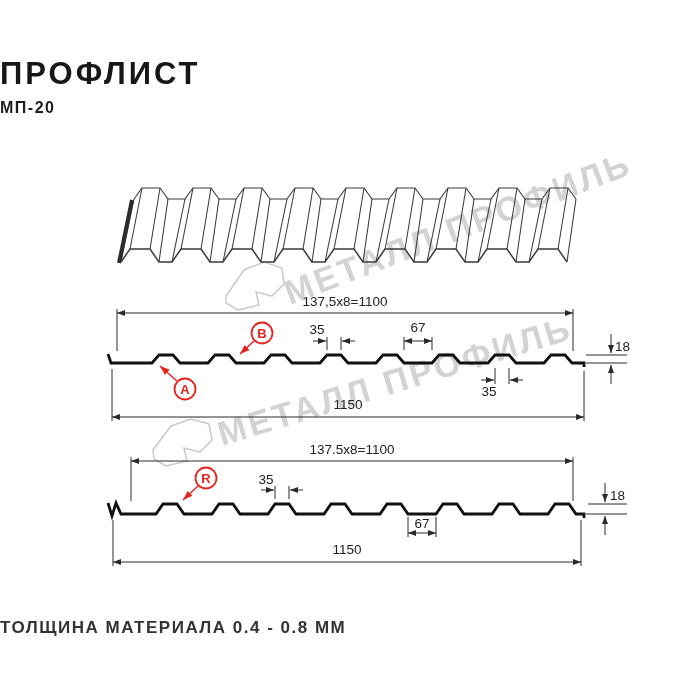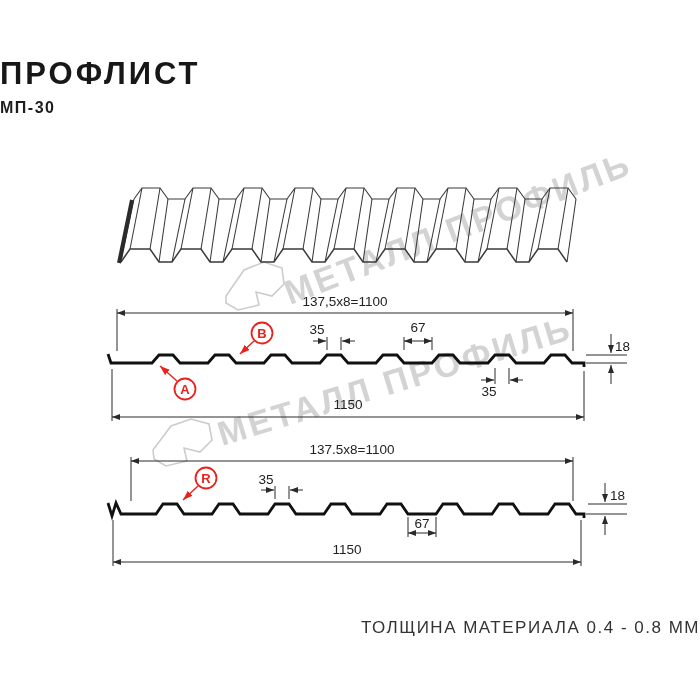--- a/index.html
+++ b/index.html
@@ -8,35 +8,35 @@
     font-family:"Liberation Sans", sans-serif;overflow:hidden;
   }
   .hdr{position:absolute;top:56px;left:0;width:700px;}
   .hdr .title{
     font-size:31px;font-weight:800;letter-spacing:3px;color:#171717;
   }
   .hdr .subtitle{
     margin-top:7px;font-size:16px;font-weight:600;letter-spacing:1.5px;color:#1d1d1d;
   }
   .ftr{
-    position:absolute;top:618px;left:0;width:700px;text-align:right;
-    font-size:17px;font-weight:400;letter-spacing:1.5px;color:#333333;
+    position:absolute;top:618px;left:0;width:700px;text-align:left;
+    font-size:17px;font-weight:700;letter-spacing:1.5px;color:#333333;
   }
   svg{position:absolute;top:0;left:0;}
   .dimtxt{font-size:13.5px;fill:#222;font-family:"Liberation Sans",sans-serif;}
   .redtxt{font-size:13px;font-weight:700;fill:#e8231d;font-family:"Liberation Sans",sans-serif;}
   .wmtxt{font-size:34px;font-weight:700;letter-spacing:3px;fill:#cccccc;opacity:.85;
          font-family:"Liberation Sans",sans-serif;}
 </style>
 </head>
 <body>
 
 <div class="hdr">
   <div class="title">ПРОФЛИСТ</div>
-  <div class="subtitle">МП-30</div>
+  <div class="subtitle">МП-20</div>
 </div>
 
 <svg width="700" height="700" viewBox="0 0 700 700">
   <defs>
     <marker id="mB" orient="auto-start-reverse" markerWidth="9" markerHeight="7" refX="8" refY="3">
       <path d="M0,0 L8,3 L0,6 Z" fill="#2a2a2a"></path>
     </marker>
     <marker id="mR" orient="auto-start-reverse" markerWidth="8" markerHeight="6" refX="7" refY="2.5">
       <path d="M0,0 L7,2.5 L0,5 Z" fill="#e8231d"></path>
     </marker>

